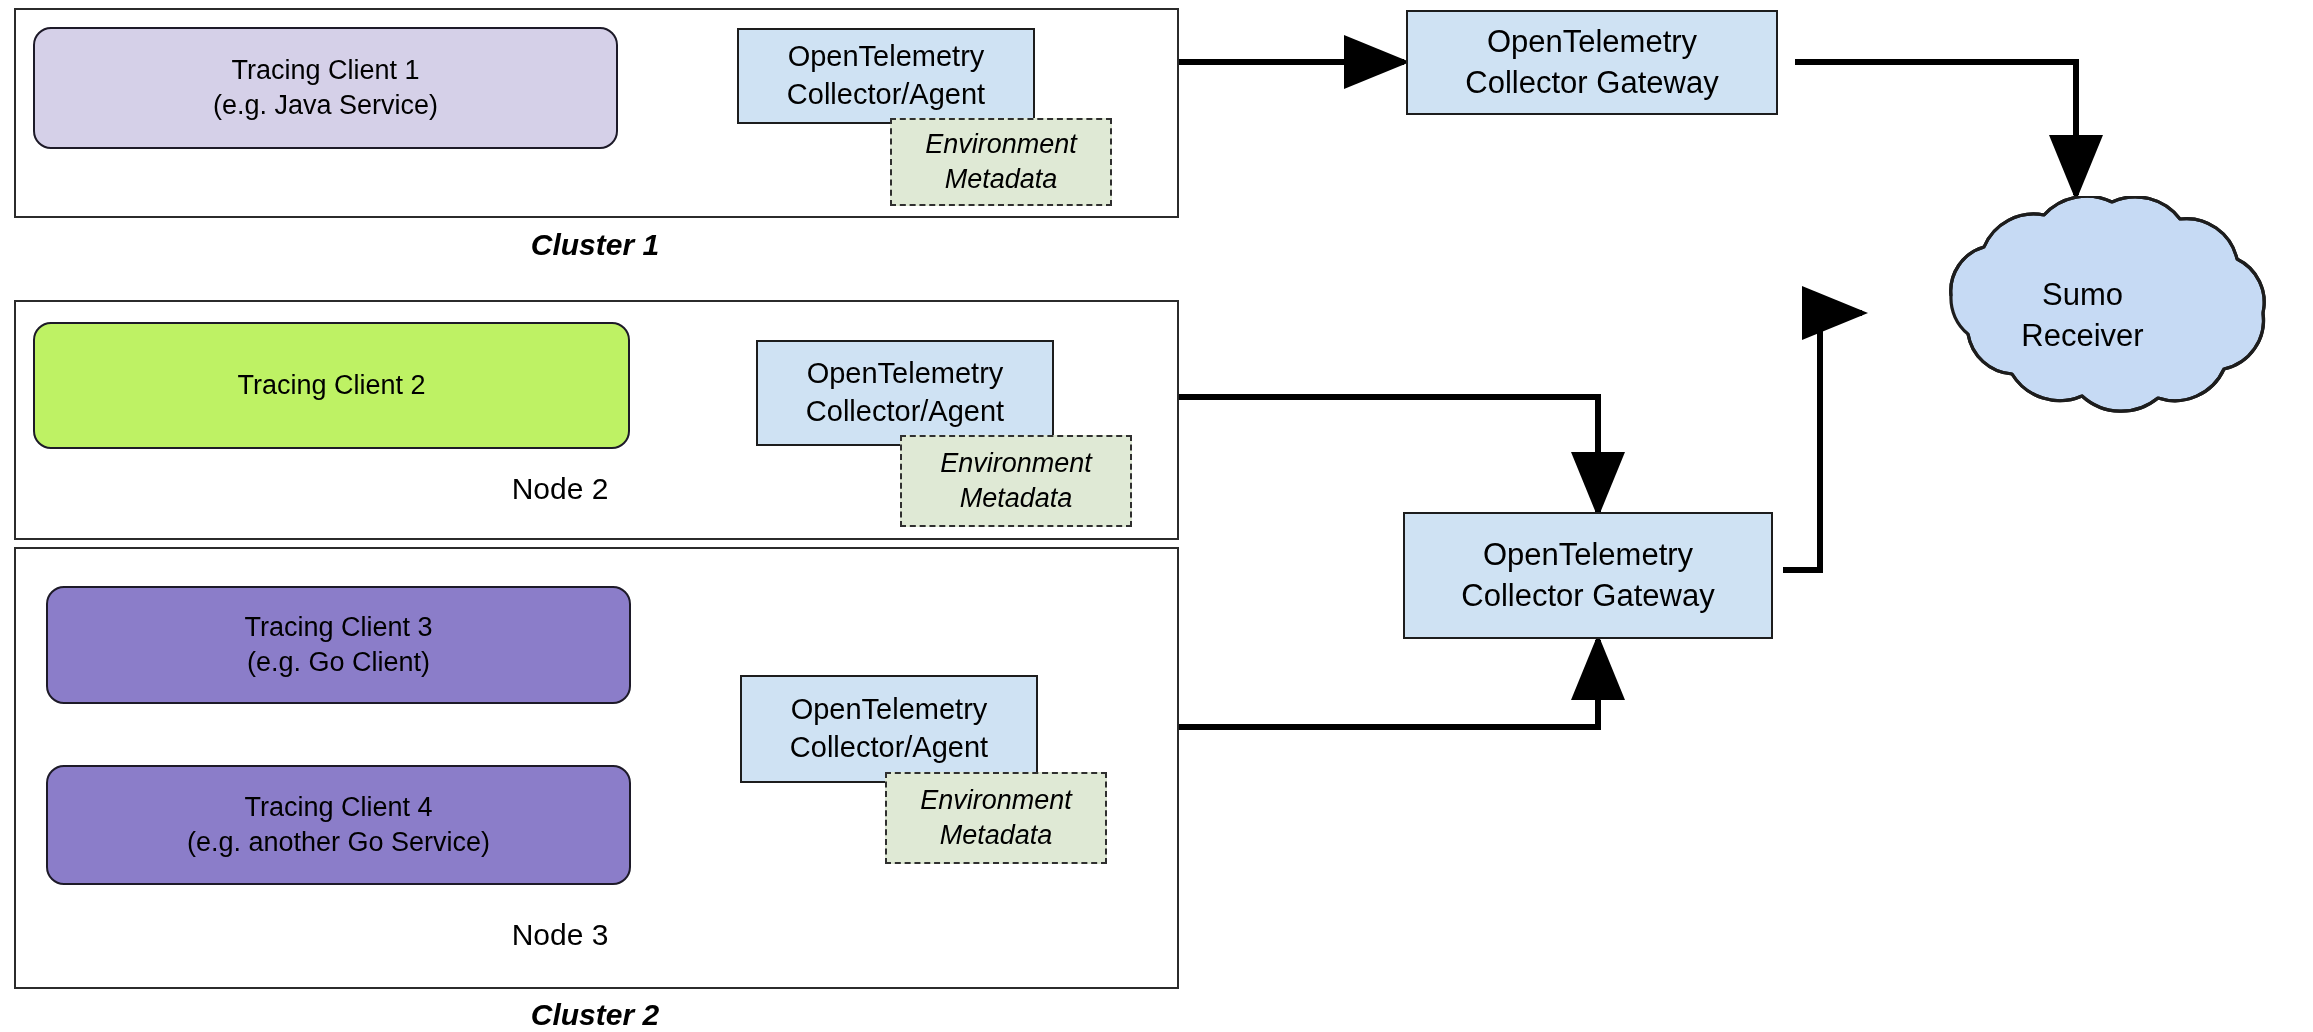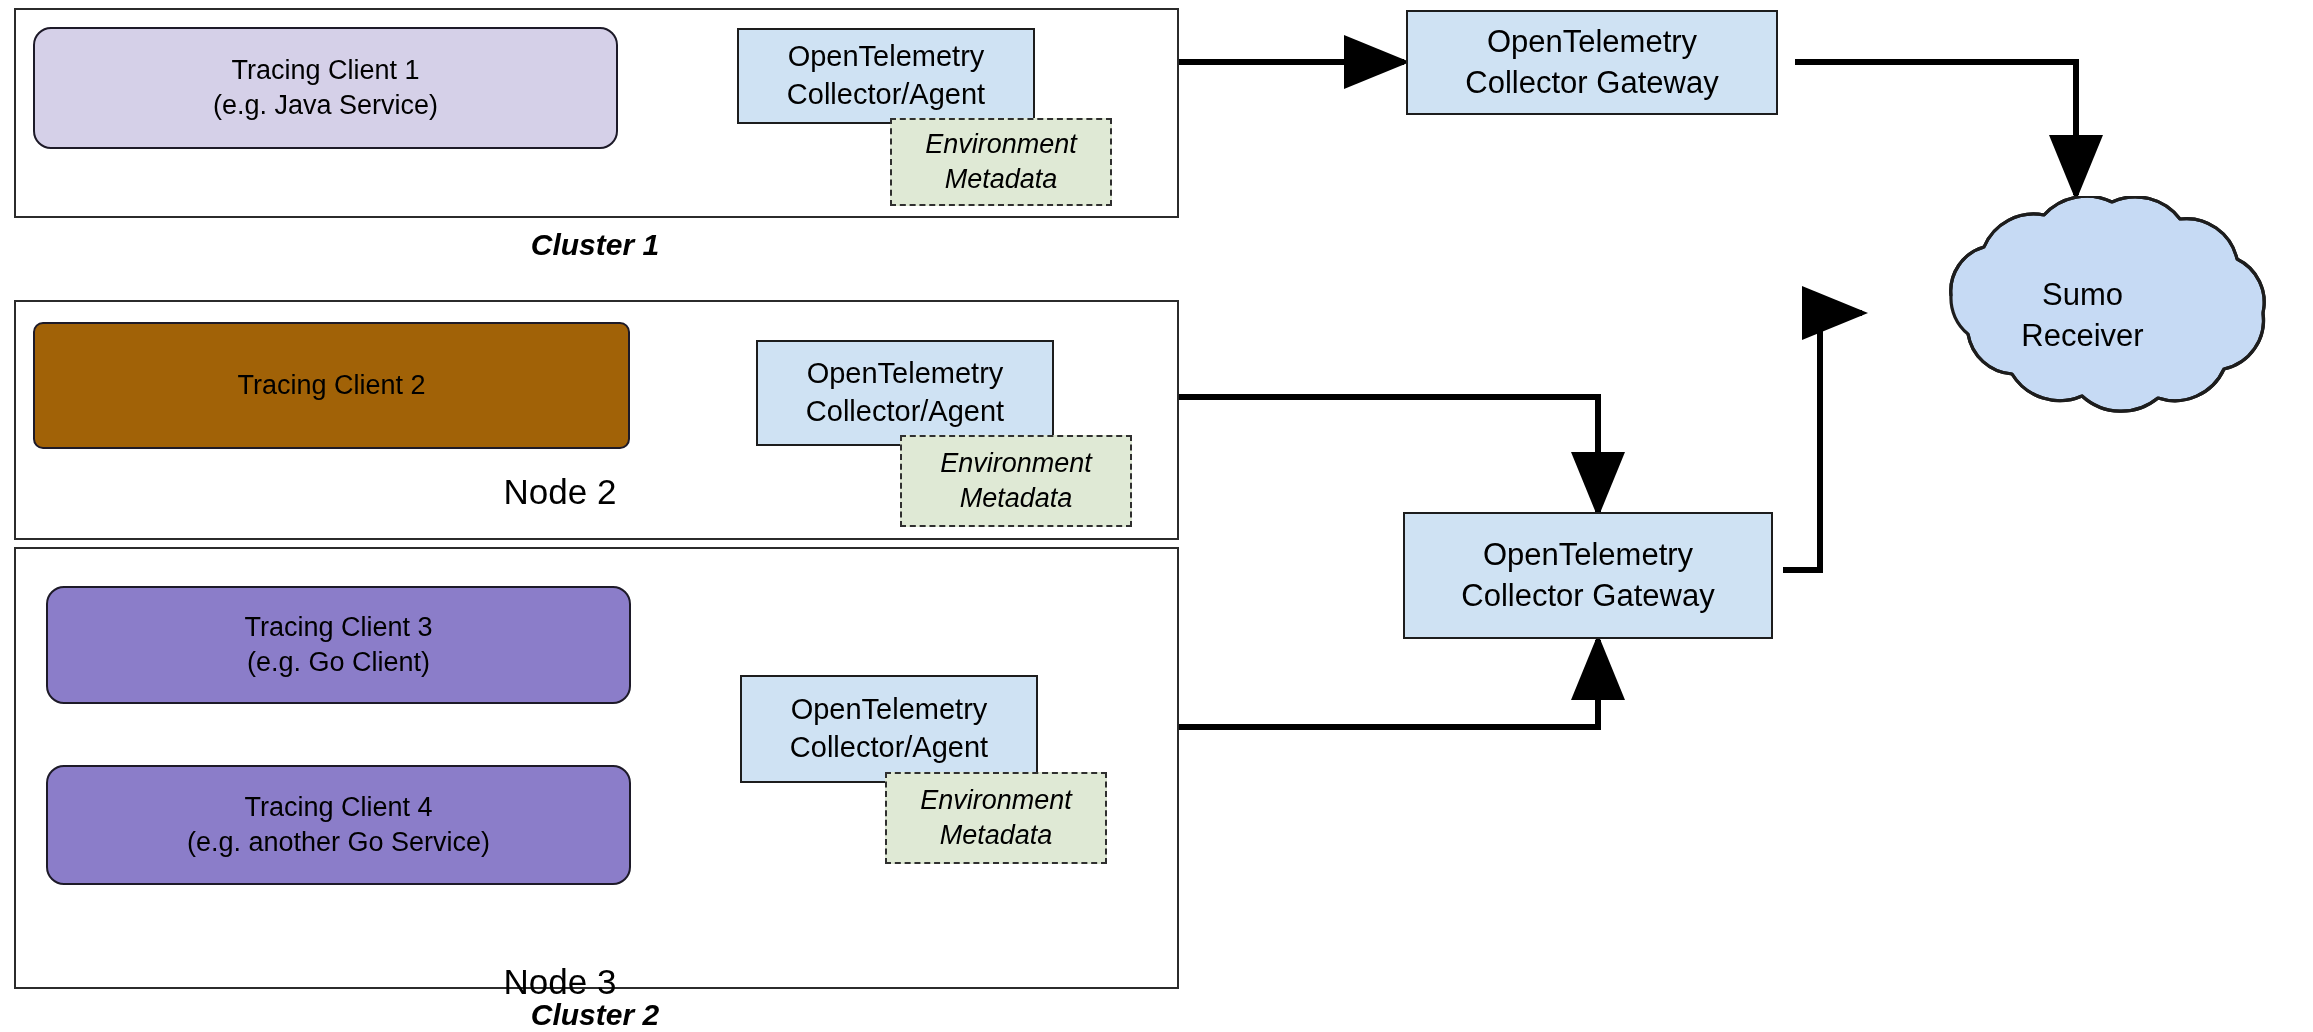--- a/index.html
+++ b/index.html
@@ -26,21 +26,21 @@
     pointer-events: none;
   }
   .node-frame {
     position: absolute;
     border: 2px solid #2b2b2b;
     background: #ffffff;
     box-sizing: border-box;
   }
   .node-label {
     position: absolute;
-    font-size: 35px;
+    font-size: 30px;
     color: #000000;
     white-space: nowrap;
     text-align: center;
   }
   .cluster-label {
     position: absolute;
     font-size: 30px;
     font-weight: bold;
     font-style: italic;
     color: #000000;
@@ -171,36 +171,36 @@
   </div>
 
   <div class="meta-box" style="left:890px; top:118px; width:222px; height:88px;">
     <span class="ln">Environment</span>
     <span class="ln">Metadata</span>
   </div>
 
   <div class="node-frame" style="left:14px; top:300px; width:1165px; height:240px;"></div>
   <div class="node-label" style="left:480px; top:472px; width:160px;">Node 2</div>
 
-  <div class="client-box" style="left:33px; top:322px; width:597px; height:127px; background:#a16207;border-radius:10px;">
+  <div class="client-box" style="left:33px; top:322px; width:597px; height:127px; background:#bef264;">
     <span class="ln">Tracing Client 2</span>
   </div>
 
   <div class="collector-box" style="left:756px; top:340px; width:298px; height:106px;">
     <span class="ln">OpenTelemetry</span>
     <span class="ln">Collector/Agent</span>
   </div>
 
   <div class="meta-box" style="left:900px; top:435px; width:232px; height:92px;">
     <span class="ln">Environment</span>
     <span class="ln">Metadata</span>
   </div>
 
   <div class="node-frame" style="left:14px; top:547px; width:1165px; height:442px;"></div>
-  <div class="node-label" style="left:480px; top:962px; width:160px;">Node 3</div>
+  <div class="node-label" style="left:480px; top:918px; width:160px;">Node 3</div>
   <div class="cluster-label" style="left:505px; top:998px; width:180px;">Cluster 2</div>
 
   <div class="client-box" style="left:46px; top:586px; width:585px; height:118px; background:#8b7dc9;">
     <span class="ln">Tracing Client 3</span>
     <span class="ln">(e.g. Go Client)</span>
   </div>
 
   <div class="client-box" style="left:46px; top:765px; width:585px; height:120px; background:#8b7dc9;">
     <span class="ln">Tracing Client 4</span>
     <span class="ln">(e.g. another Go Service)</span>

